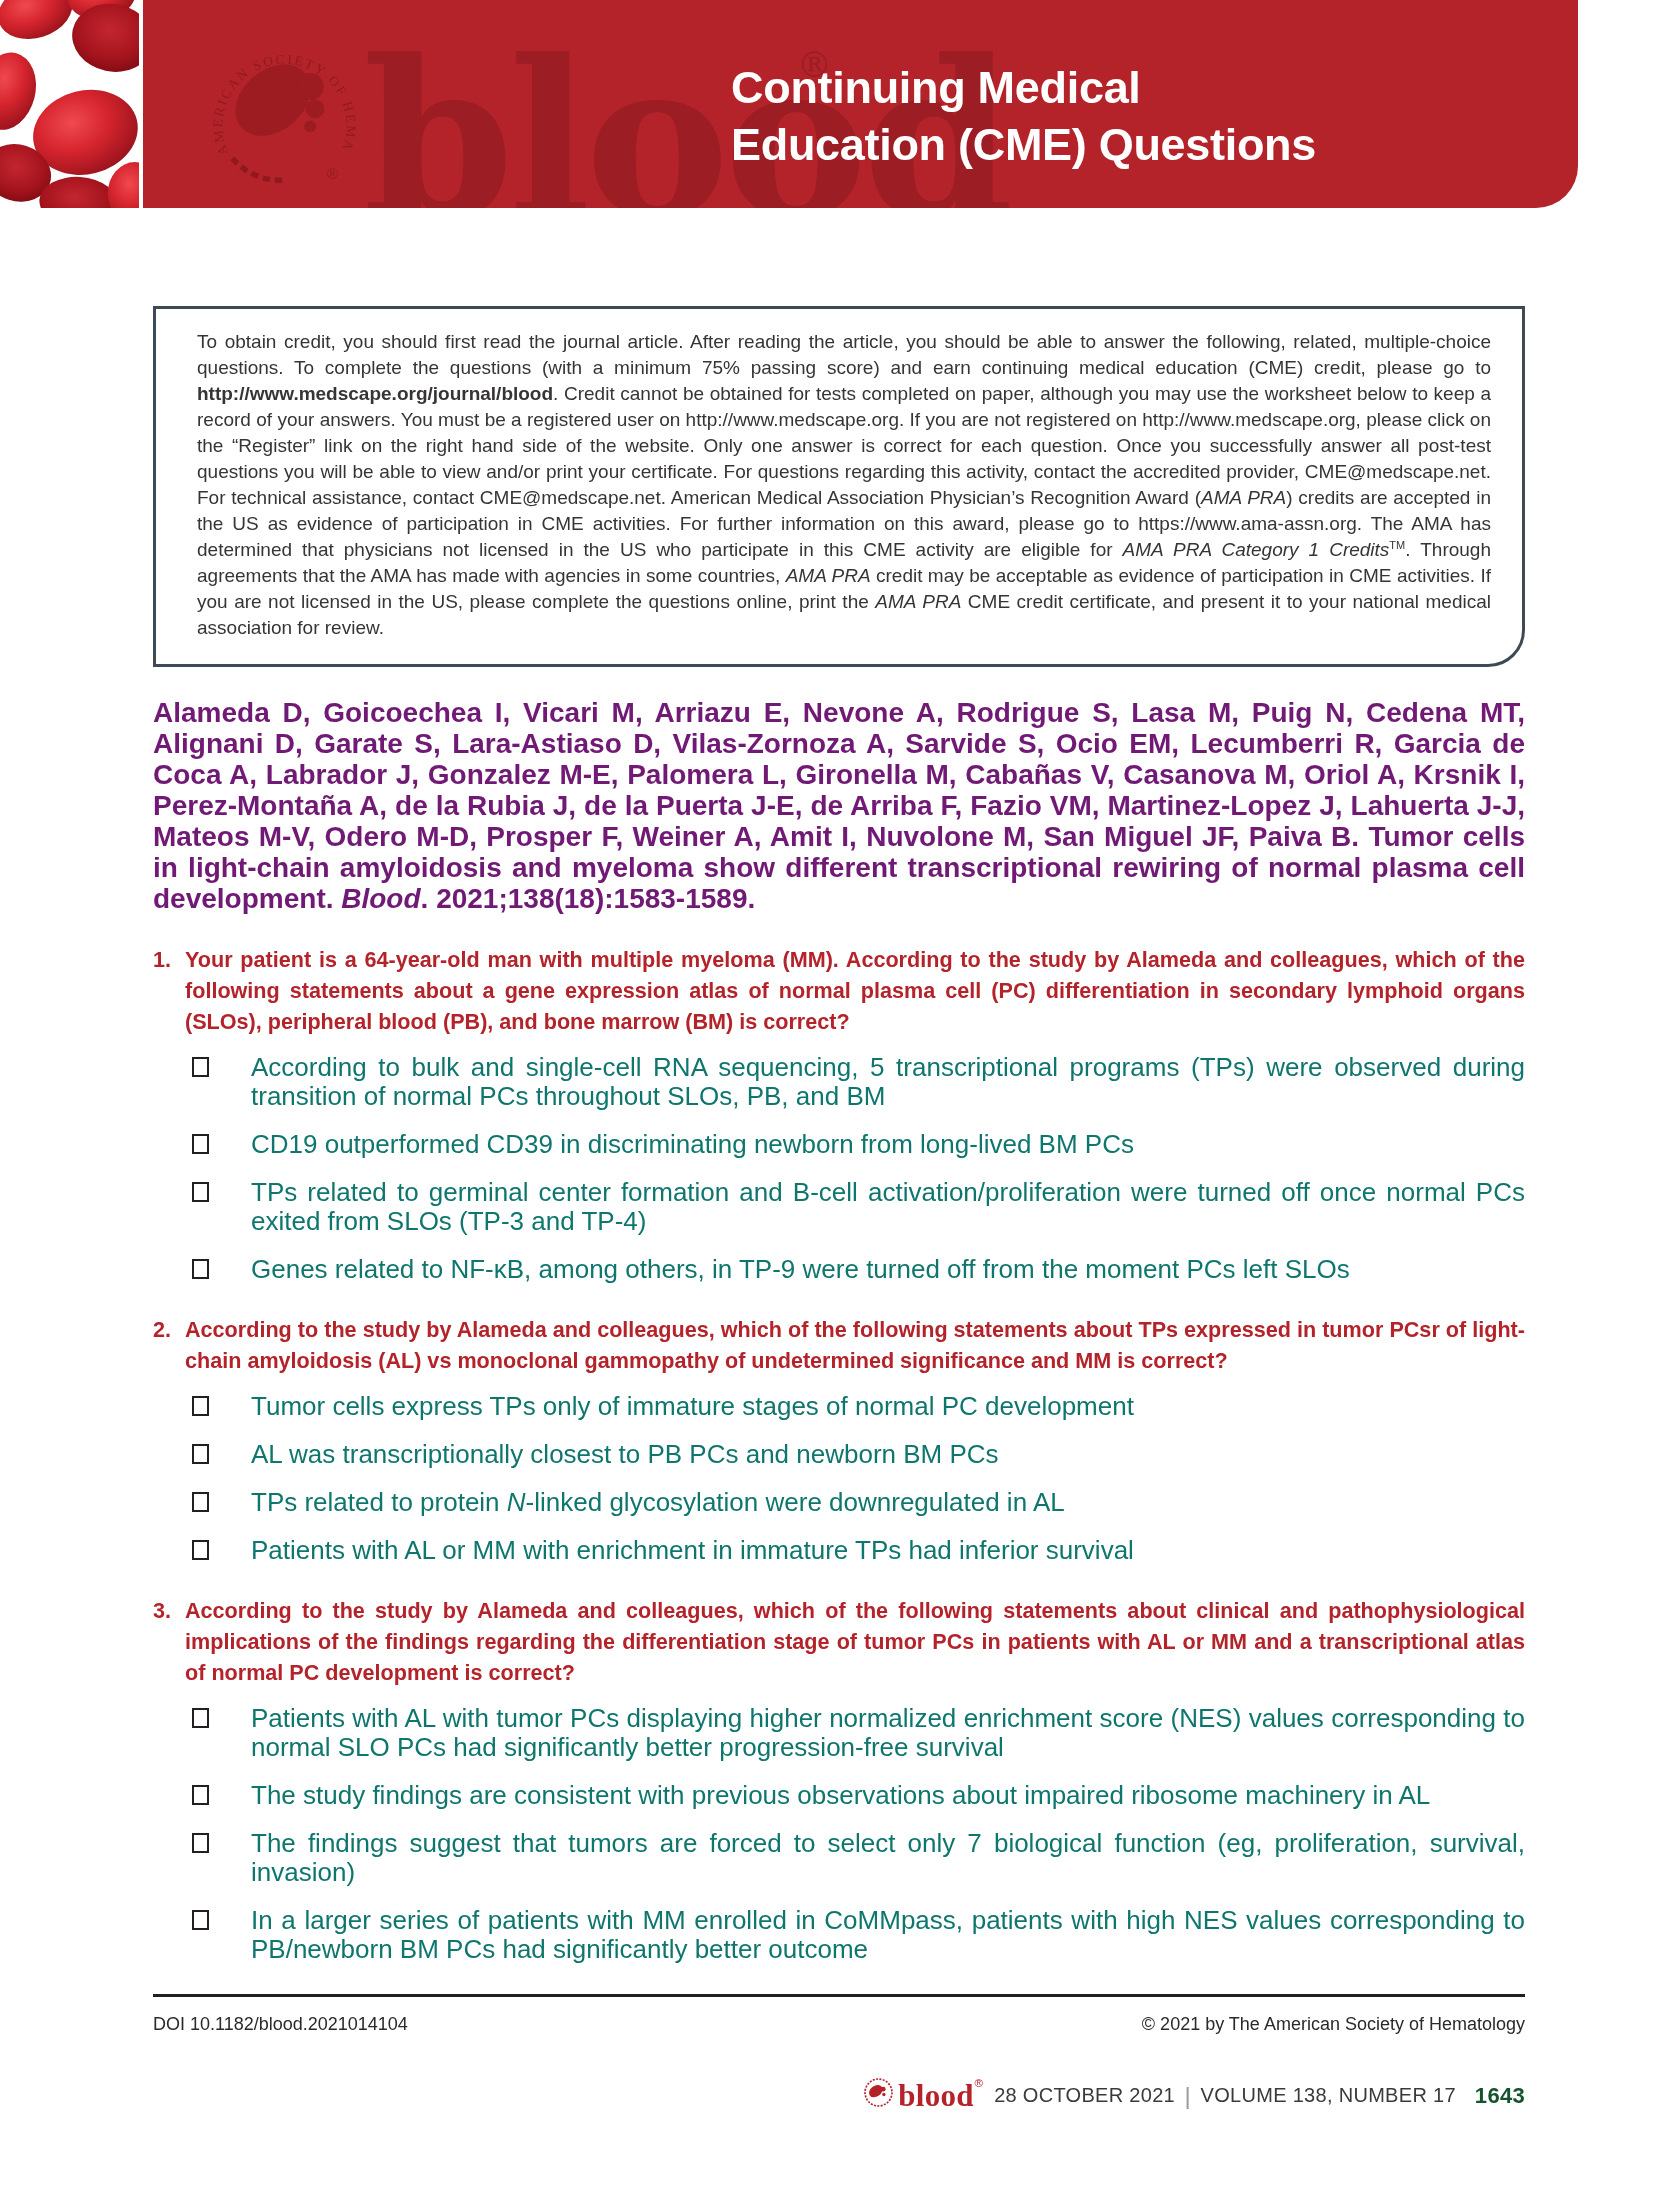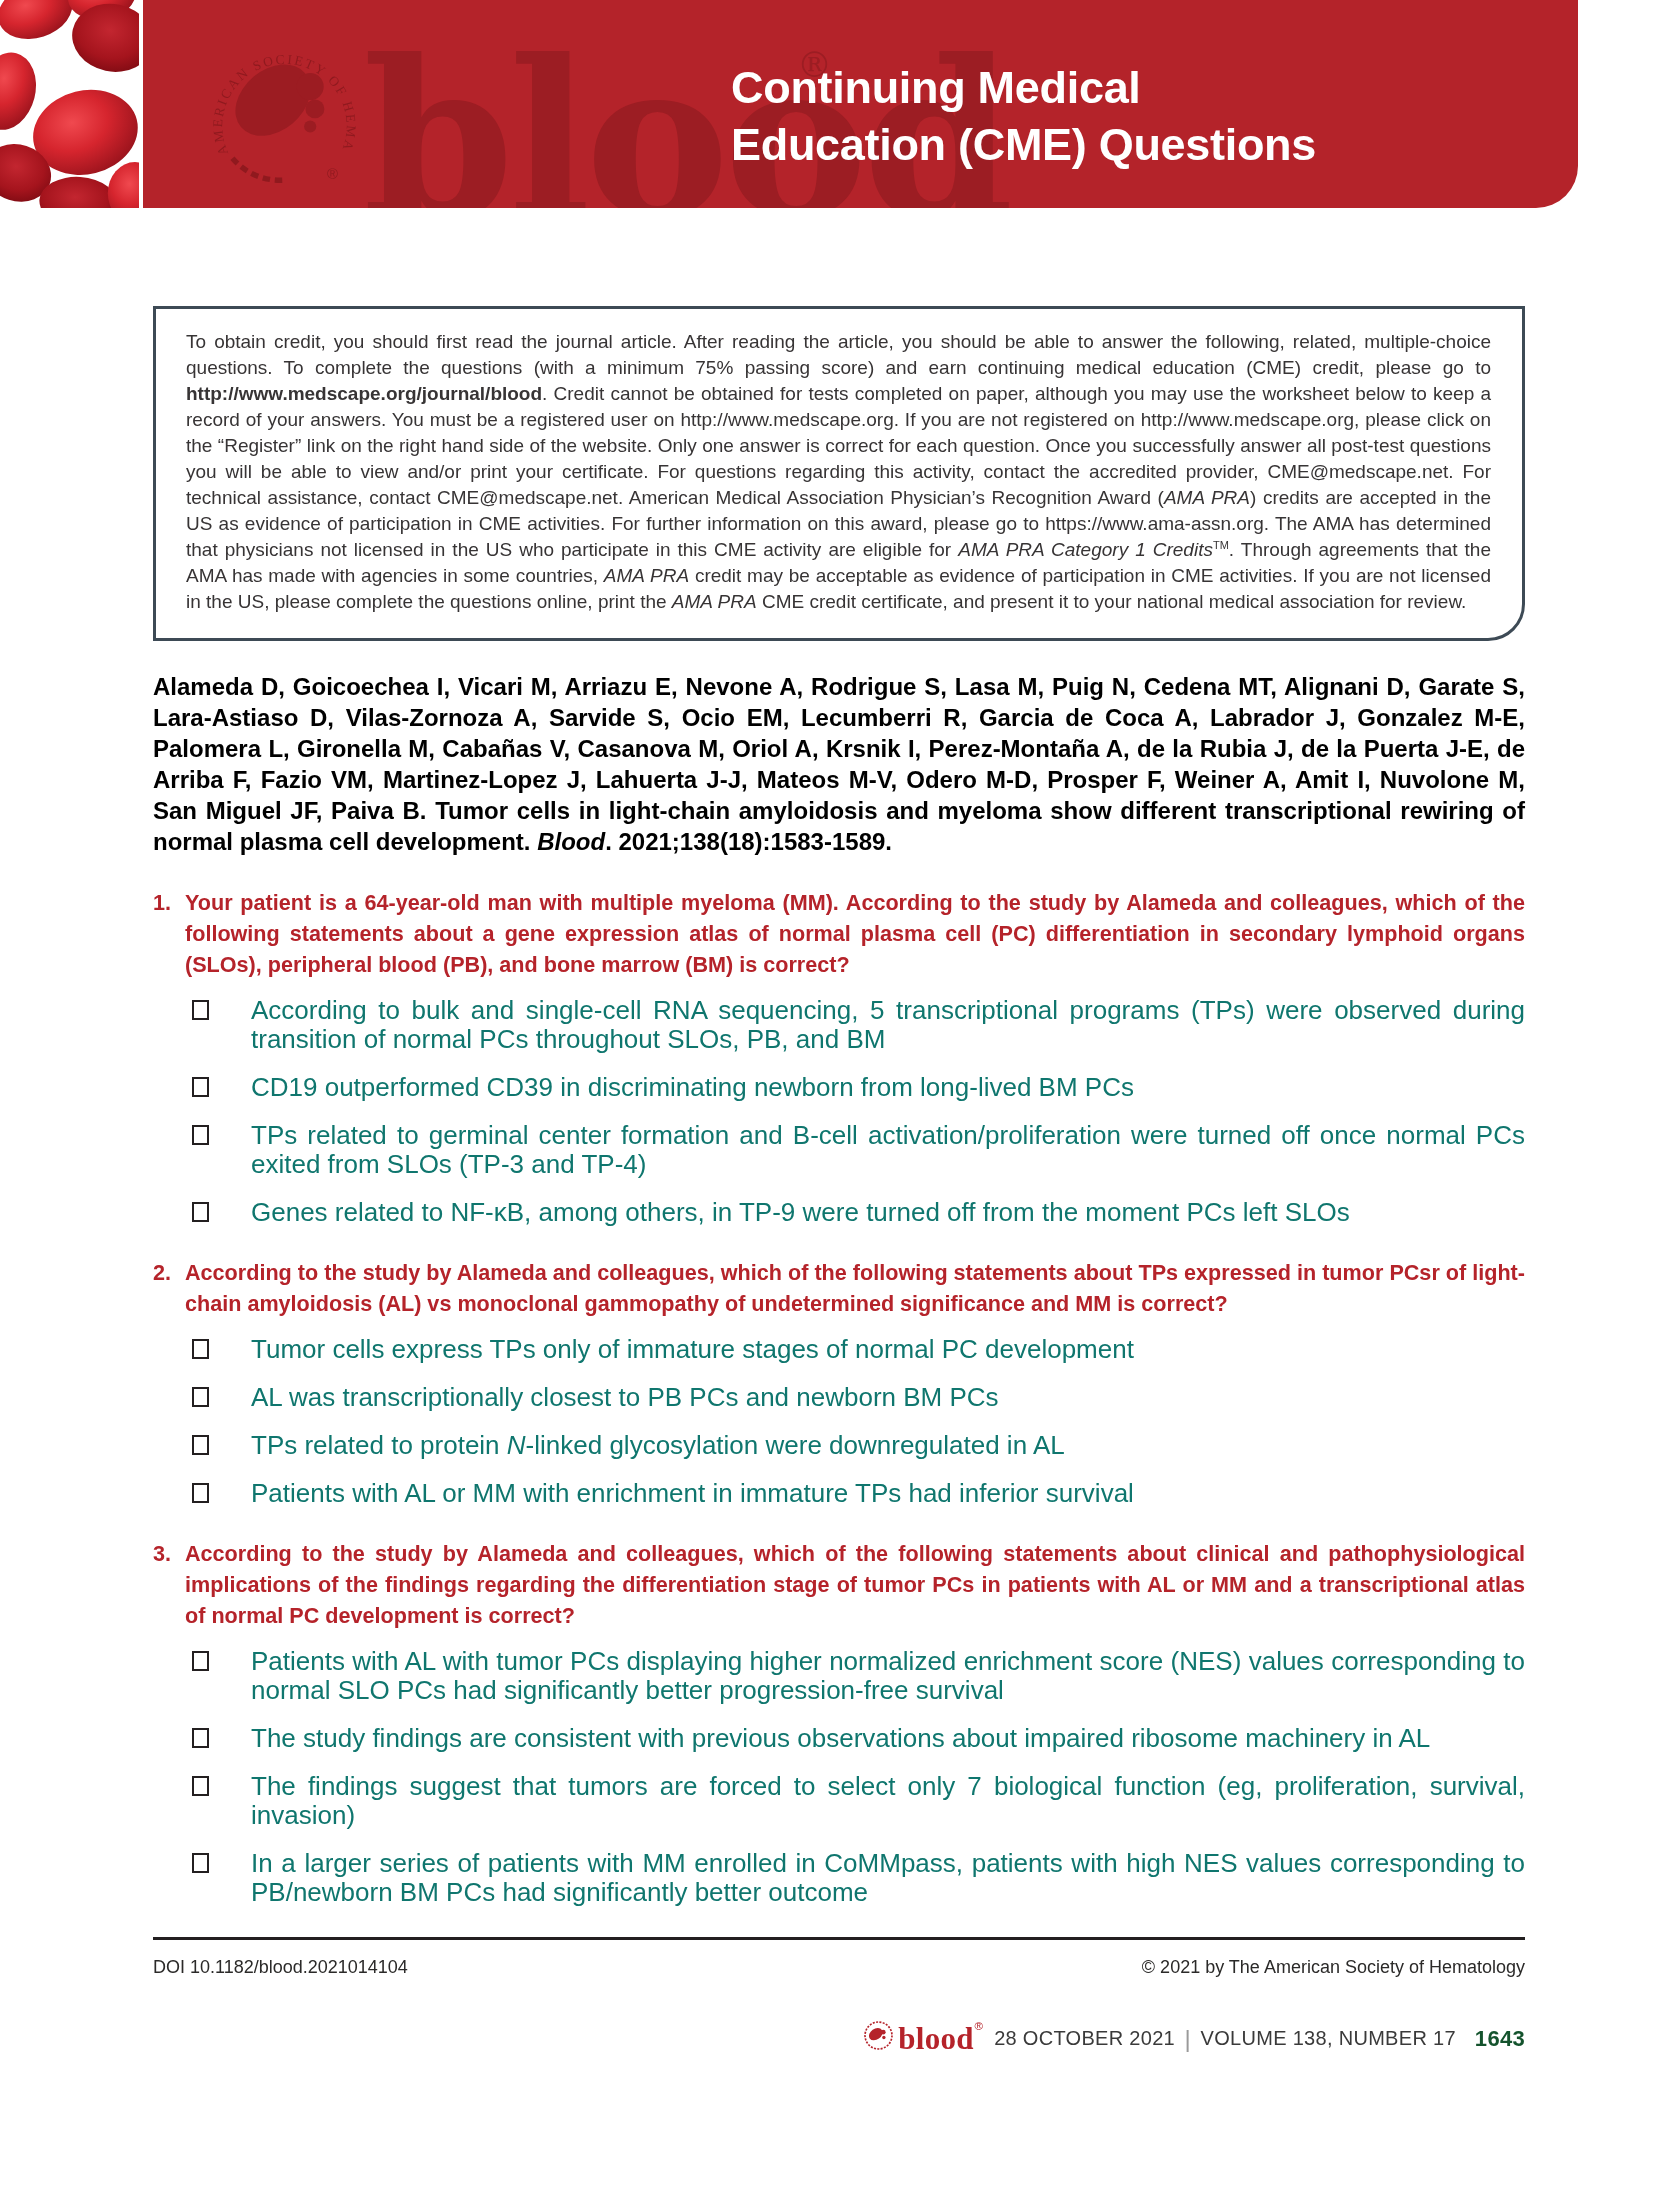--- a/index.html
+++ b/index.html
@@ -44,32 +44,32 @@
 
   .title {
     font-family:"Liberation Serif", serif; font-weight:400;
     font-size:51px; letter-spacing:0.7px; color:#b01f28;
     margin:0 0 26px 0;
   }
 
   .credit-box {
     border:3.4px solid #3d4a55;
     border-bottom-right-radius:37px;
-    padding:20px 31px 23px 30px;
+    padding:20px 31px 23px 41px;
     margin-bottom:30px;
   }
   .box-text {
     font-size:19px; line-height:26px; color:#373435;
     text-align:justify;
   }
   .box-text strong { font-weight:700; }
   sup { font-size:58%; line-height:0; vertical-align:super; }
 
   .citation {
-    font-size:24px; line-height:31px; font-weight:700; color:#000000;
+    font-size:28px; line-height:31px; font-weight:700; color:#701a75;
     text-align:justify; margin-bottom:30px;
   }
   .citation strong { font-weight:700; }
 
   .question { margin-bottom:10.8px; }
   .q-head {
     display:flex; color:#b5232a; font-weight:700;
     font-size:21.6px; line-height:31px; margin-bottom:16px;
   }
   .q-num { flex:none; width:32px; }

